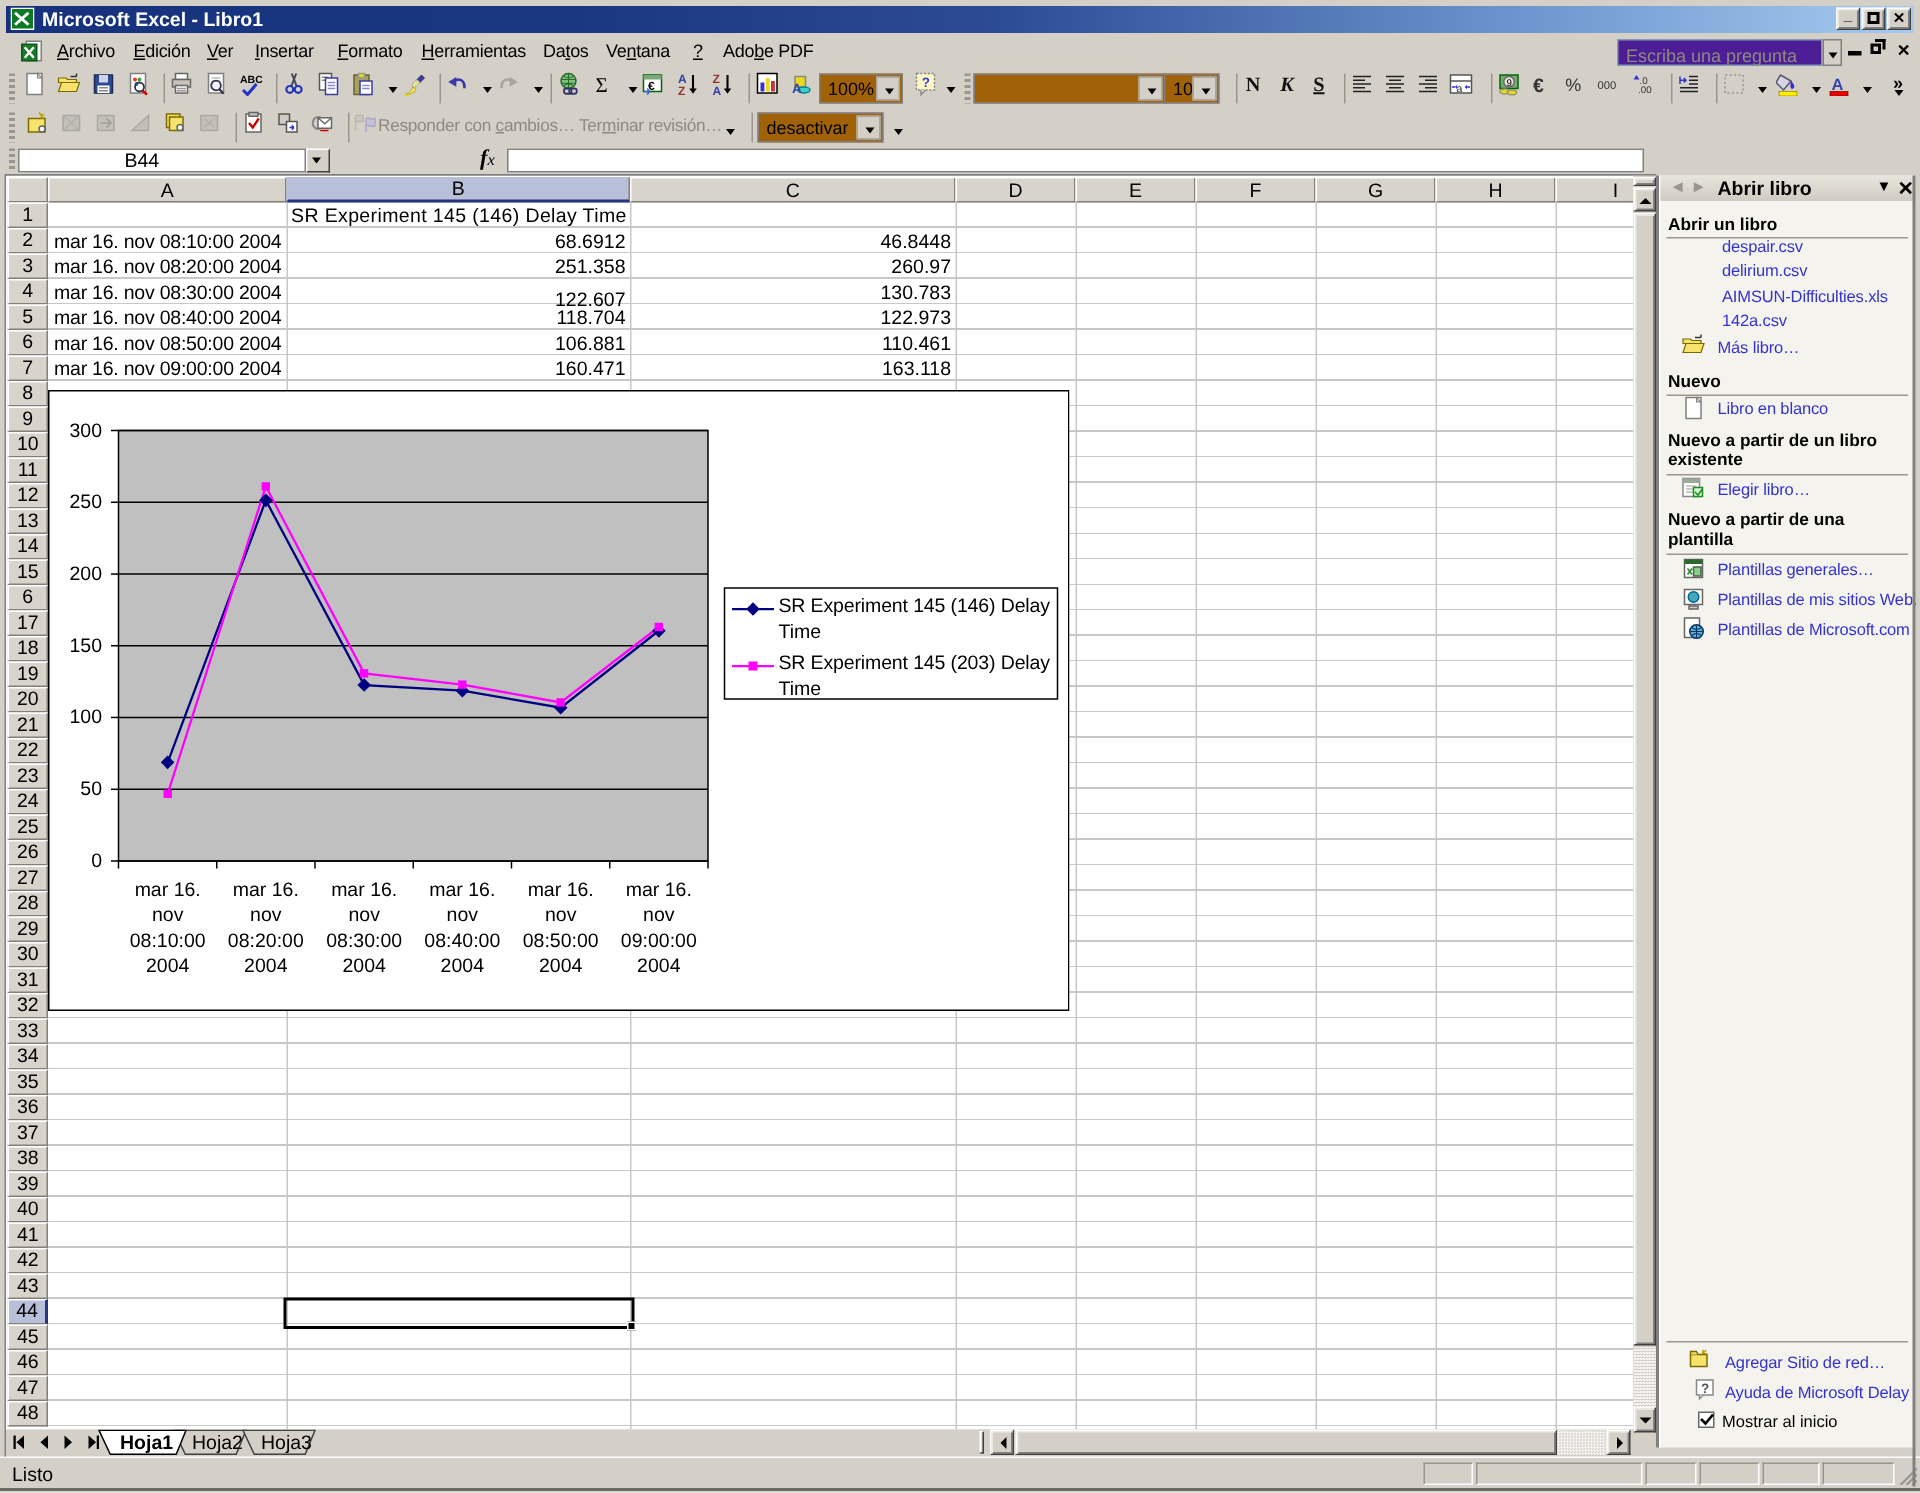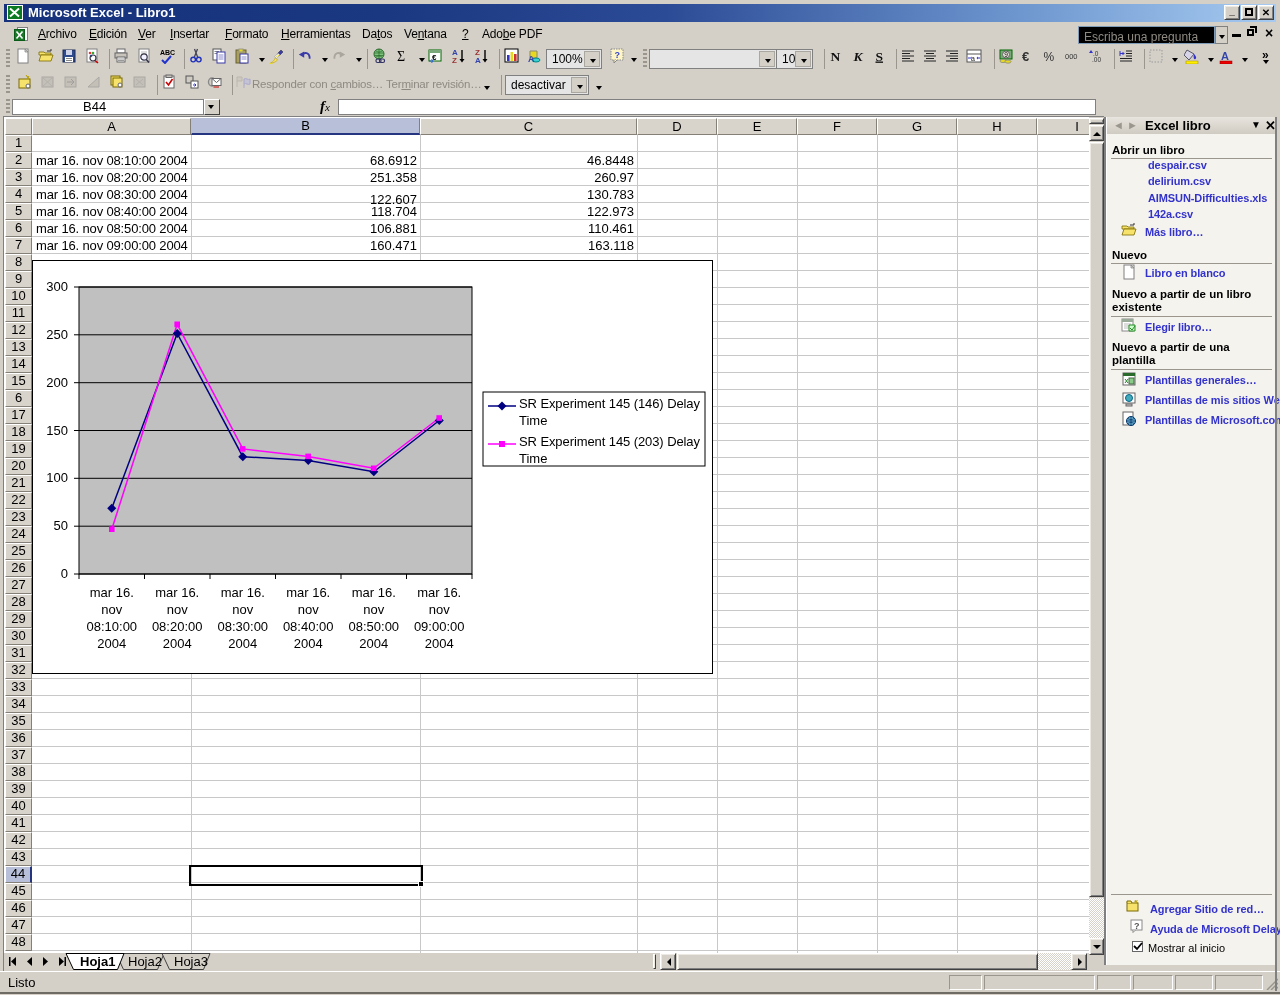--- a/index.html
+++ b/index.html
@@ -16,21 +16,21 @@
   font-size:12px; color:#000; }
 .mi { position:absolute; top:5px; letter-spacing:-0.2px; }
 u { text-decoration:underline; }
 .tb { position:absolute; left:4px; width:1272px; height:26px; background:#D4D0C8; font-size:12px; }
 .grip { position:absolute; left:2px; top:3px; width:4px; height:20px;
   background:repeating-linear-gradient(180deg,#9a968e 0 2px,#d4d0c8 2px 4px); }
 .sep { position:absolute; top:3px; width:1px; height:20px; background:#9a968e; }
 .ico { position:absolute; width:22px; height:22px; }
 .dd { position:absolute; top:2px; width:11px; height:22px; }
 .dd:after { content:""; position:absolute; left:2px; top:10px; border:3px solid transparent; border-top:4px solid #000; }
-.combo { position:absolute; top:3px; height:20px; background:#e5e5e5; border:1px solid #808080; font-size:12px; }
+.combo { position:absolute; top:3px; height:20px; background:#a16207; border:1px solid #808080; font-size:12px; }
 .combo .cdd { position:absolute; right:1px; top:1px; width:16px; height:16px; background:#D4D0C8; border:1px solid #aaa7a0; }
 .combo .cdd:after { content:""; position:absolute; left:5px; top:7px; border:3px solid transparent; border-top:4px solid #000; }
 .gt { position:absolute; top:6px; color:#8e8a82; }
 #fbar { position:absolute; left:4px; top:98px; width:1272px; height:18px; background:#D4D0C8; }
 #grid { position:absolute; left:4px; top:116px; width:1085px; height:837px; background:#fff;
   border-top:1px solid #808080; overflow:hidden; }
 .ch { position:absolute; top:1px; height:17px; background:#D8D4CC; border-right:1px solid #848078;
   border-bottom:1px solid #848078; border-top:1px solid #fff; border-left:1px solid #fff;
   text-align:center; font-size:13px; line-height:15px; color:#000; }
 .ch-sel { background:#B8BFD9; border-bottom:2px solid #26357F; border-top-color:#B8BFD9; border-left-color:#B8BFD9; line-height:14px; }
@@ -46,21 +46,21 @@
 #selcell { position:absolute; left:185px; top:748px; width:234px; height:21px; border:2px solid #000; }
 #selcell:after { content:""; position:absolute; right:-3px; bottom:-3px; width:4px; height:4px; background:#000; border:1px solid #fff; }
 .sbtn { position:absolute; background:#D4D0C8; border:1px solid; border-color:#fff #404040 #404040 #fff;
   box-shadow:inset 1px 1px 0 #ECE9E2, inset -1px -1px 0 #808080; }
 .arr { position:absolute; width:0; height:0; border:4px solid transparent; }
 .stipple { background-image:conic-gradient(#fff 0 25%, #D6D2CA 0 50%, #fff 0 75%, #D6D2CA 0); background-size:2px 2px; }
 #pane { position:absolute; left:1106px; top:117px; width:170px; height:848px; background:#F5F3EE;
   border-left:1px solid #fff; font-size:11px; }
 #panehdr { position:absolute; left:0; top:0; width:170px; height:17px;
   background:linear-gradient(180deg,#E8E5DE,#CFCBC2); font-size:13px; }
-.plink { position:absolute; color:#3333CC; white-space:nowrap; letter-spacing:-0.1px;font-weight:bold; }
+.plink { position:absolute; color:#3333CC; white-space:nowrap; letter-spacing:-0.1px; }
 .phead { position:absolute; font-weight:bold; color:#000; line-height:13px; font-size:11.5px; }
 .pline { position:absolute; height:1px; background:#9a968e; left:4px; width:161px; }
 #statusbar { position:absolute; left:0px; top:971px; width:1280px; height:21px; background:#D4D0C8;
   border-top:1px solid #fff; font-size:13px; }
 .spanel { position:absolute; top:3px; height:15px; border:1px solid; border-color:#9a968e #fff #fff #9a968e; }
 .cht { font-size:13px; fill:#000; font-family:"Liberation Sans",sans-serif; }
 </style></head>
 <body>
 <div id="titlebar">
   <svg width="16" height="15" style="position:absolute;left:3px;top:1px">
@@ -83,21 +83,21 @@
   <span class="mi" style="left:34px"><u>A</u>rchivo</span>
   <span class="mi" style="left:85px"><u>E</u>dición</span>
   <span class="mi" style="left:134px"><u>V</u>er</span>
   <span class="mi" style="left:166px"><u>I</u>nsertar</span>
   <span class="mi" style="left:221px"><u>F</u>ormato</span>
   <span class="mi" style="left:277px"><u>H</u>erramientas</span>
   <span class="mi" style="left:358px">Da<u>t</u>os</span>
   <span class="mi" style="left:400px">Ve<u>n</u>tana</span>
   <span class="mi" style="left:458px"><u>?</u></span>
   <span class="mi" style="left:478px">Ado<u>b</u>e PDF</span>
-  <div style="position:absolute;left:1074px;top:4px;width:137px;height:18px;background:#000000;border:1px solid #7f9db9">
+  <div style="position:absolute;left:1074px;top:4px;width:137px;height:18px;background:#4c1d95;border:1px solid #7f9db9">
      <span style="position:absolute;left:5px;top:3px;color:#8e8a82;font-size:12px">Escriba una pregunta</span>
   </div>
   <div style="position:absolute;left:1211px;top:4px;width:13px;height:18px;background:#D4D0C8;border:1px solid #808080">
      <div style="position:absolute;left:3px;top:8px;border:3px solid transparent;border-top:4px solid #000"></div>
   </div>
   <div style="position:absolute;left:1228px;top:6px;width:9px;height:9px;border-bottom:3px solid #000"></div>
   <div style="position:absolute;left:1243px;top:7px;width:7px;height:7px;border:2px solid #000"></div>
   <div style="position:absolute;left:1246px;top:4px;width:7px;height:7px;border:2px solid #000;border-left:0;border-bottom:0"></div>
   <div style="position:absolute;left:1261px;top:3px;font-size:14px;font-weight:bold">×</div>
 </div>
@@ -474,20 +474,21 @@
 <div class="rh" style="top:664px">39</div>
 <div class="rh" style="top:681px">40</div>
 <div class="rh" style="top:698px">41</div>
 <div class="rh" style="top:715px">42</div>
 <div class="rh" style="top:732px">43</div>
 <div class="rh rh-sel" style="top:749px">44</div>
 <div class="rh" style="top:766px">45</div>
 <div class="rh" style="top:783px">46</div>
 <div class="rh" style="top:800px">47</div>
 <div class="rh" style="top:817px">48</div>
+<div class="ct" style="left:190px;top:18px;width:300px;letter-spacing:0.25px">SR Experiment 145 (146) Delay Time</div>
 <div class="ct" style="left:32px;top:35px;width:200px;letter-spacing:-0.15px">mar 16. nov 08:10:00 2004</div>
 <div class="ct r" style="left:213px;top:35px;width:200px">68.6912</div>
 <div class="ct r" style="left:430px;top:35px;width:200px">46.8448</div>
 <div class="ct" style="left:32px;top:52px;width:200px;letter-spacing:-0.15px">mar 16. nov 08:20:00 2004</div>
 <div class="ct r" style="left:213px;top:52px;width:200px">251.358</div>
 <div class="ct r" style="left:430px;top:52px;width:200px">260.97</div>
 <div class="ct" style="left:32px;top:69px;width:200px;letter-spacing:-0.15px">mar 16. nov 08:30:00 2004</div>
 <div class="ct r" style="left:213px;top:74px;width:200px">122.607</div>
 <div class="ct r" style="left:430px;top:69px;width:200px">130.783</div>
 <div class="ct" style="left:32px;top:86px;width:200px;letter-spacing:-0.15px">mar 16. nov 08:40:00 2004</div>
@@ -616,21 +617,21 @@
   <div class="sbtn" style="left:24px;top:0px;width:361px;height:17px"></div>
   <div class="stipple" style="position:absolute;left:385px;top:0;width:33px;height:17px"></div>
   <div class="sbtn" style="left:418px;top:0px;width:16px;height:17px">
       <div class="arr" style="left:6px;top:4px;border-left-color:#000"></div>
     </div>
 </div>
 <div class="abs" style="left:1104px;top:117px;width:2px;height:848px;background:#808080"></div>
 <div id="pane">
   <div id="panehdr">
     <span style="position:absolute;left:6px;top:2px;color:#9a968e;font-size:11px">◄&nbsp;►</span>
-    <b style="position:absolute;left:38px;top:1px">Excel libro</b>
+    <b style="position:absolute;left:38px;top:1px">Abrir libro</b>
     <span style="position:absolute;left:144px;top:2px;font-size:10px">▼</span>
     <span style="position:absolute;left:158px;top:1px;font-weight:bold">✕</span>
   </div>
 <b class="phead" style="left:5px;top:27px">Abrir un libro</b>
     <div class="pline" style="top:41px"></div>
 <a class="plink" style="left:41px;top:42px">despair.csv</a>
 <a class="plink" style="left:41px;top:58px">delirium.csv</a>
 <a class="plink" style="left:41px;top:75px">AIMSUN-Difficulties.xls</a>
 <a class="plink" style="left:41px;top:91px">142a.csv</a>
 <div style="position:absolute;left:14px;top:105px;width:16px;height:16px"><svg width="16" height="16" viewBox="0 0 16 16">

